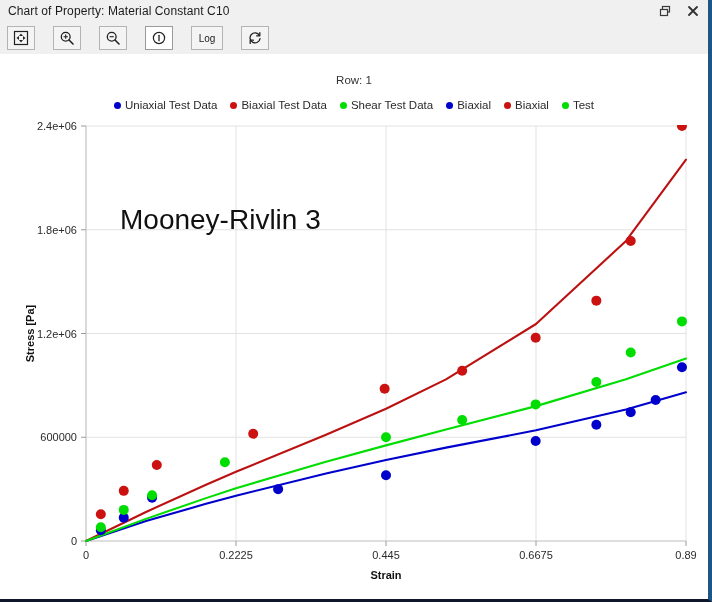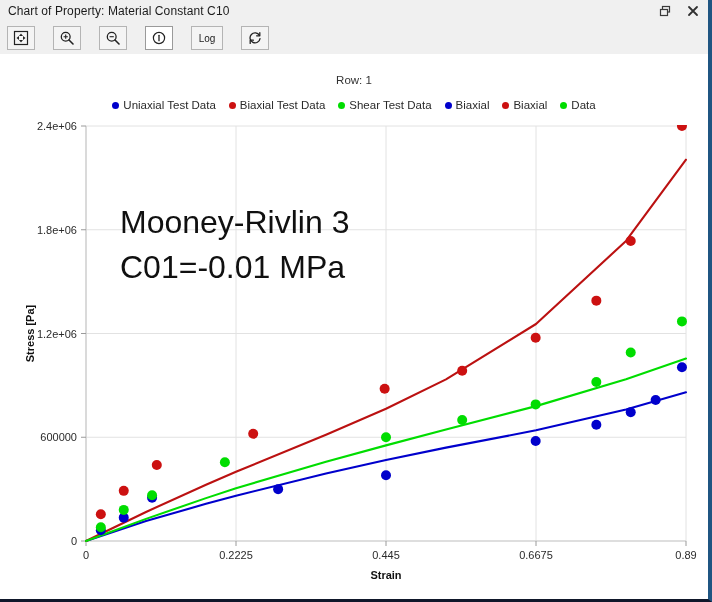--- a/index.html
+++ b/index.html
@@ -145,21 +145,21 @@
   }
   #plot-svg {
     position: absolute;
     left: 0; top: 0;
   }
 
   #annotation {
     position: absolute;
     left: 120px;
     top: 146px;
-    font-size: 32px;
+    font-size: 28px;
     color: #101010;
     line-height: 1.42;
     font-family: "Liberation Sans", sans-serif;
     white-space: nowrap;
   }
   #annotation div { font-weight: 400; }
   .axis-title {
     font-size: 11px;
     font-weight: bold;
     fill: #111;
@@ -276,21 +276,21 @@
         <div class="legend-item">
           <span class="legend-dot" style="background: rgb(0, 0, 204);"></span>
           <span>Biaxial</span>
         </div>
         <div class="legend-item">
           <span class="legend-dot" style="background: rgb(204, 17, 17);"></span>
           <span>Biaxial</span>
         </div>
         <div class="legend-item">
           <span class="legend-dot" style="background: rgb(0, 221, 0);"></span>
-          <span>Data</span>
+          <span>Test</span>
         </div>
       </div>
 
     <div id="plot-wrap">
       <svg id="plot-svg" width="708" height="545">
           <defs>
             <clipPath id="plotclip">
               <rect x="85" y="71" width="602" height="417"></rect>
             </clipPath>
           </defs>
@@ -373,17 +373,16 @@
               <circle cx="596.34" cy="327.92" r="5" fill="#00dd00"></circle>
               <circle cx="630.72" cy="298.52" r="5" fill="#00dd00"></circle>
               <circle cx="681.96" cy="267.40" r="5" fill="#00dd00"></circle>
             </g>
           </g>
         </svg>
     </div>
 
     <div id="annotation">
       <div>Mooney-Rivlin 3</div>
-      <div>C01=-0.01 MPa</div>
     </div>
 
   </div>
 </div>
 
 </body></html>

